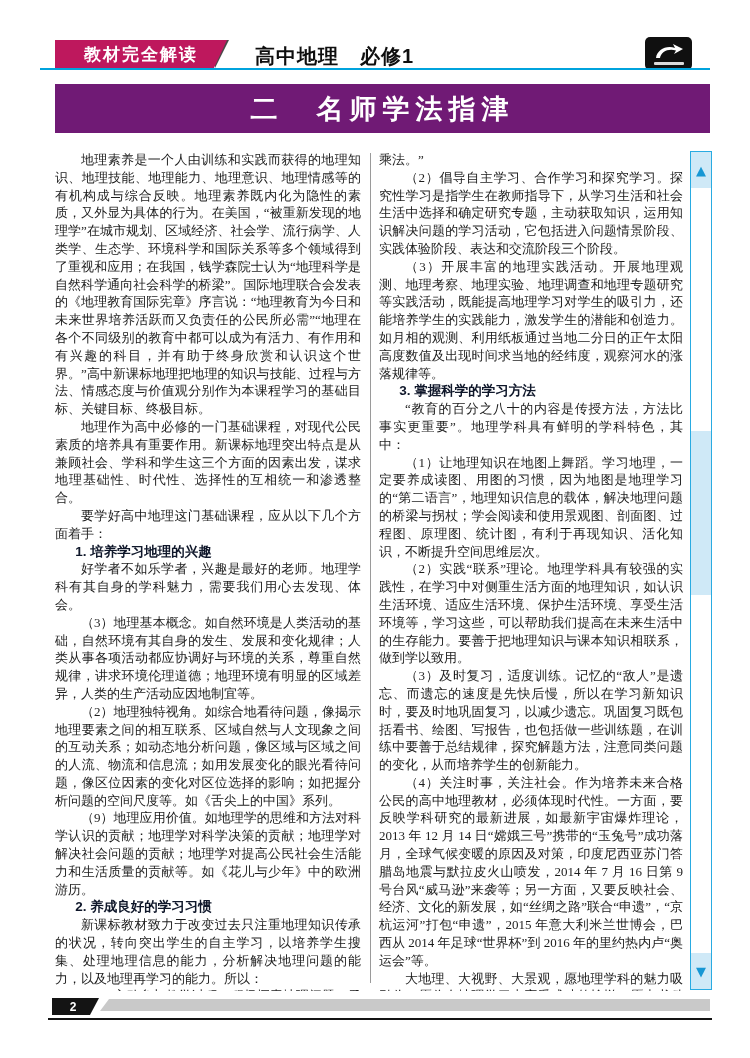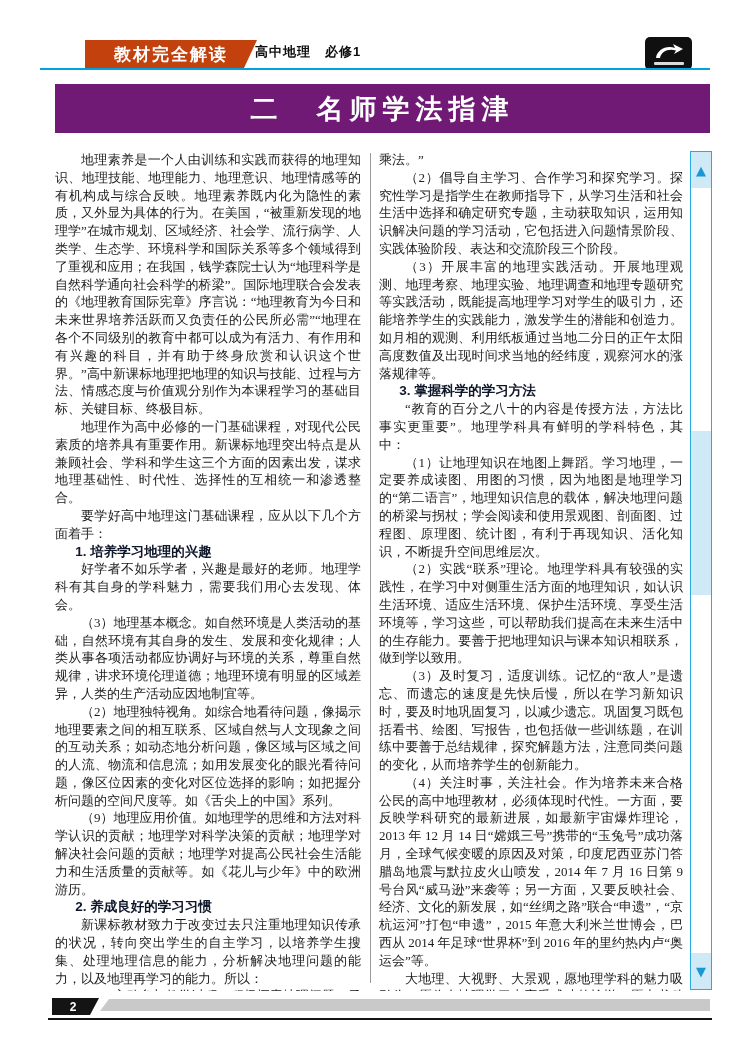--- a/index.html
+++ b/index.html
@@ -1,28 +1,28 @@
 <!DOCTYPE html>
 <html><head>
 <meta charset="utf-8">
 <style>
   html,body{margin:0;padding:0;background:#eceae6;}
   .page{position:relative;width:750px;height:1058px;background:#ffffff;margin:0 auto;
         font-family:"Liberation Serif",serif;color:#1c1c1c;overflow:hidden;}
 
   
   .header{position:absolute;top:40px;left:55px;width:655px;height:30px;}
-  .badge{position:absolute;left:0;top:0;width:172px;height:28px;background:#c2410c;color:#fff;
+  .badge{position:absolute;left:0;top:0;width:172px;height:28px;background:#be185d;color:#fff;
          clip-path:polygon(0 0,100% 0,calc(100% - 13px) 100%,0 100%);
          display:flex;align-items:center;justify-content:center;
-         font-family:"Liberation Sans",sans-serif;font-weight:bold;font-size:17px;letter-spacing:2px;margin-left:30px;}
+         font-family:"Liberation Sans",sans-serif;font-weight:bold;font-size:17px;letter-spacing:2px;}
   .badge-fold{position:absolute;left:160px;top:0;width:0;height:0;
          border-top:28px solid #4a4a4a;border-right:14px solid transparent;}
   .book-title{position:absolute;left:200px;top:3px;
-         font-family:"Liberation Sans",sans-serif;font-weight:bold;font-size:13px;color:#0e0e0e;letter-spacing:1px;}
+         font-family:"Liberation Sans",sans-serif;font-weight:bold;font-size:20px;color:#0e0e0e;letter-spacing:1px;}
   .logo{position:absolute;right:18px;top:-3px;width:47px;height:33px;background:#101010;border-radius:5px;
          display:flex;flex-direction:column;align-items:center;justify-content:center;gap:2px;}
   .logo svg{display:block;}
   .logo-textbar{width:30px;height:3px;background:#fff;border-radius:1px;opacity:.85;}
   .header-rule{position:absolute;top:68px;left:40px;width:670px;height:2px;background:#00a3dd;}
 
   
   .section-bar{position:absolute;top:84px;left:55px;width:655px;height:49px;background:#701a75;
          display:flex;align-items:center;justify-content:center;color:#fff;
          font-family:"Liberation Sans",sans-serif;font-weight:bold;font-size:27px;letter-spacing:6px;}

